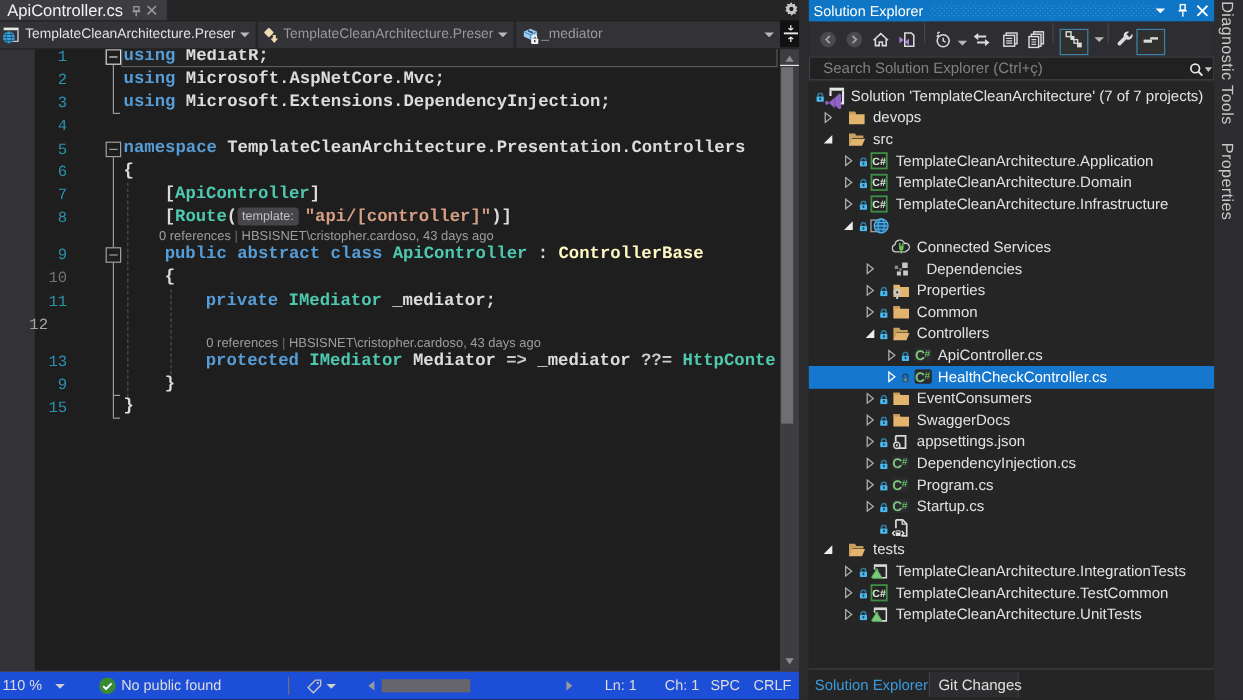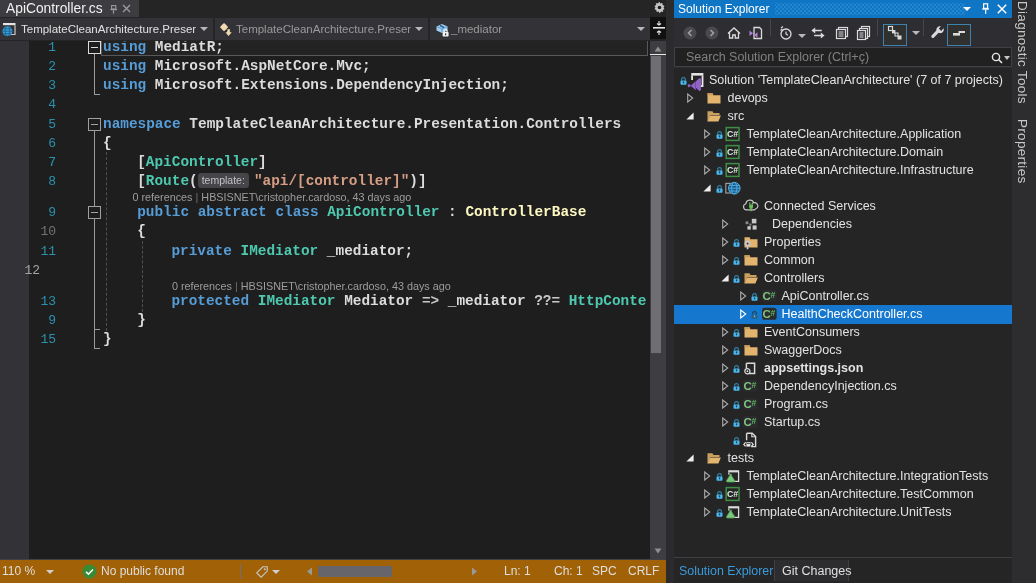--- a/index.html
+++ b/index.html
@@ -139,21 +139,21 @@
         <path d="M8 1l1 2.2 2.4-.6.6 2.4L14.2 6 13 8l1.2 2-2.2 1 .6 2.4-2.4-.6L8 15l-1-2.2-2.4.6-.6-2.4L1.8 10 3 8 1.8 6l2.2-1-.6-2.4 2.4.6z" fill="#C5C5C5"></path>
         <circle cx="8" cy="8" r="2.2" fill="#1E1E1E"></circle>
       </svg>
   <div style="position:absolute;left:650px;top:17px;width:16px;height:22px;background:#111111">
     <svg style="position:absolute;left:3px;top:3px" width="12" height="16" viewBox="0 0 12 16">
           <path d="M6 1v4M6 11v4M4 3.5L6 5l2-1.5M4 12.5L6 11l2 1.5" stroke="#E8E8E8" stroke-width="1.1" fill="none"></path>
           <rect x="0" y="7" width="12" height="1.6" fill="#E8E8E8"></rect>
         </svg>
   </div>
 
-  <div style="position:absolute;left:0;top:559px;width:666px;height:24px;background:#a16207;border-top:1px solid #434346;box-sizing:border-box">
+  <div style="position:absolute;left:0;top:559px;width:666px;height:24px;background:#1d4ed8;border-top:1px solid #434346;box-sizing:border-box">
     <div class="sbtxt" style="left:2px">110 %</div>
     <div class="caret" style="left:46px;top:10px;border-top-color:#D0D0D0"></div>
     <svg style="position:absolute;left:82px;top:4px" width="15" height="15" viewBox="0 0 15 15">
           <circle cx="7.5" cy="7.5" r="7" fill="#388A34"></circle>
           <path d="M4 7.8l2.4 2.4L11 5.5" stroke="#FFFFFF" stroke-width="1.6" fill="none"></path>
         </svg>
     <div class="sbtxt" style="left:101px">No public found</div>
     <div style="position:absolute;left:240px;top:4px;width:1px;height:15px;background:#6E6E73"></div>
     <svg style="position:absolute;left:255px;top:5px" width="14" height="14" viewBox="0 0 16 16">
           <path d="M2 9l7-7 5 0 0 5-7 7z" fill="none" stroke="#C5C5C5" stroke-width="1.3"></path>
@@ -465,21 +465,21 @@
       <path d="M1.6 3.4V2.5a1.9 1.9 0 0 1 3.8 0v0.9" fill="none" stroke="#2E7D9E" stroke-width="1.3"></path>
       <rect x="0.5" y="3.4" width="6" height="4.4" rx="0.7" fill="#4BB8EE"></rect>
       <rect x="2.9" y="4.4" width="1.3" height="1.9" fill="#123F58"></rect>
     </svg>
 <svg style="position:absolute;left:742.5px;top:360.0px" width="16" height="16" viewBox="0 0 16 16">
       <path d="M3.4 3.2h8.2v10.2H5.6" fill="none" stroke="#DADADA" stroke-width="1.5"></path>
       <path d="M3.4 3.2v5" stroke="#DADADA" stroke-width="1.5"></path>
       <circle cx="4.4" cy="11.2" r="2.6" fill="#252526" stroke="#DADADA" stroke-width="1.2"></circle>
       <circle cx="4.4" cy="11.2" r="0.9" fill="#DADADA"></circle>
     </svg>
-<div class="trt" style="left:764.0px;top:359.0px;font-weight:bold;color:#E2E2E2">appsettings.json</div>
+<div class="trt" style="left:764.0px;top:359.0px;font-weight:normal;color:#E2E2E2">appsettings.json</div>
 <svg style="position:absolute;left:721.0px;top:381.0px" width="10" height="10" viewBox="0 0 10 10">
       <path d="M1.7 1v8L6.7 5z" fill="none" stroke="#ABABAB" stroke-width="1.1"></path>
     </svg>
 <svg style="position:absolute;left:733.0px;top:382.8px" width="7" height="8" viewBox="0 0 7 8">
       <path d="M1.6 3.4V2.5a1.9 1.9 0 0 1 3.8 0v0.9" fill="none" stroke="#2E7D9E" stroke-width="1.3"></path>
       <rect x="0.5" y="3.4" width="6" height="4.4" rx="0.7" fill="#4BB8EE"></rect>
       <rect x="2.9" y="4.4" width="1.3" height="1.9" fill="#123F58"></rect>
     </svg>
 <svg style="position:absolute;left:742.5px;top:378.0px" width="16" height="16" viewBox="0 0 16 16">
       <rect x="0" y="1.8" width="14.6" height="12" rx="2.6" fill="#2B2B2F"></rect>

